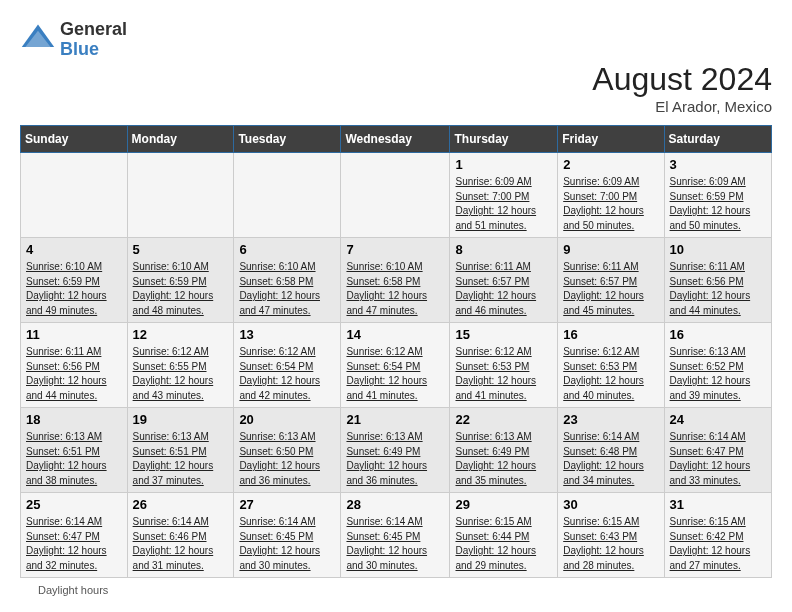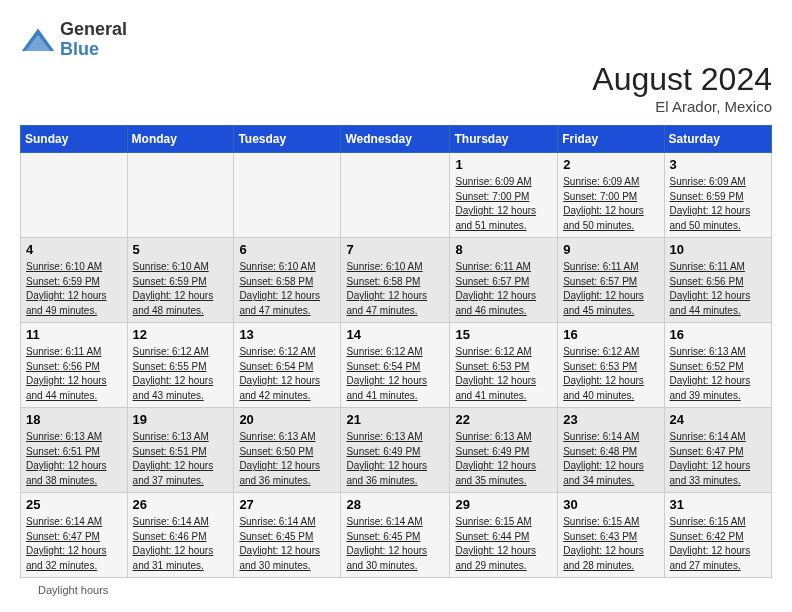--- a/index.html
+++ b/index.html
@@ -11,21 +11,21 @@
       padding: 20px;
     }
     .header {
       display: flex;
       justify-content: space-between;
       align-items: flex-start;
       margin-bottom: 10px;
     }
     .logo {
       display: flex;
-      align-items: flex-end;
+      align-items: flex-start;
       gap: 4px;
     }
     .logo-text {
       font-size: 18px;
       font-weight: bold;
       line-height: 1.1;
     }
     .logo-general { color: #333; }
     .logo-blue { color: #3a7fc1; }
     .logo-icon {
@@ -44,21 +44,21 @@
     .location {
       font-size: 15px;
       color: #444;
     }
     table {
       width: 100%;
       border-collapse: collapse;
       font-size: 11px;
     }
     thead tr {
-      background-color: #1d4ed8;
+      background-color: #404040;
       color: #fff;
     }
     thead th {
       padding: 6px 4px;
       text-align: left;
       font-size: 12px;
       font-weight: bold;
       border: 1px solid #2d6aa0;
     }
     tbody tr {

